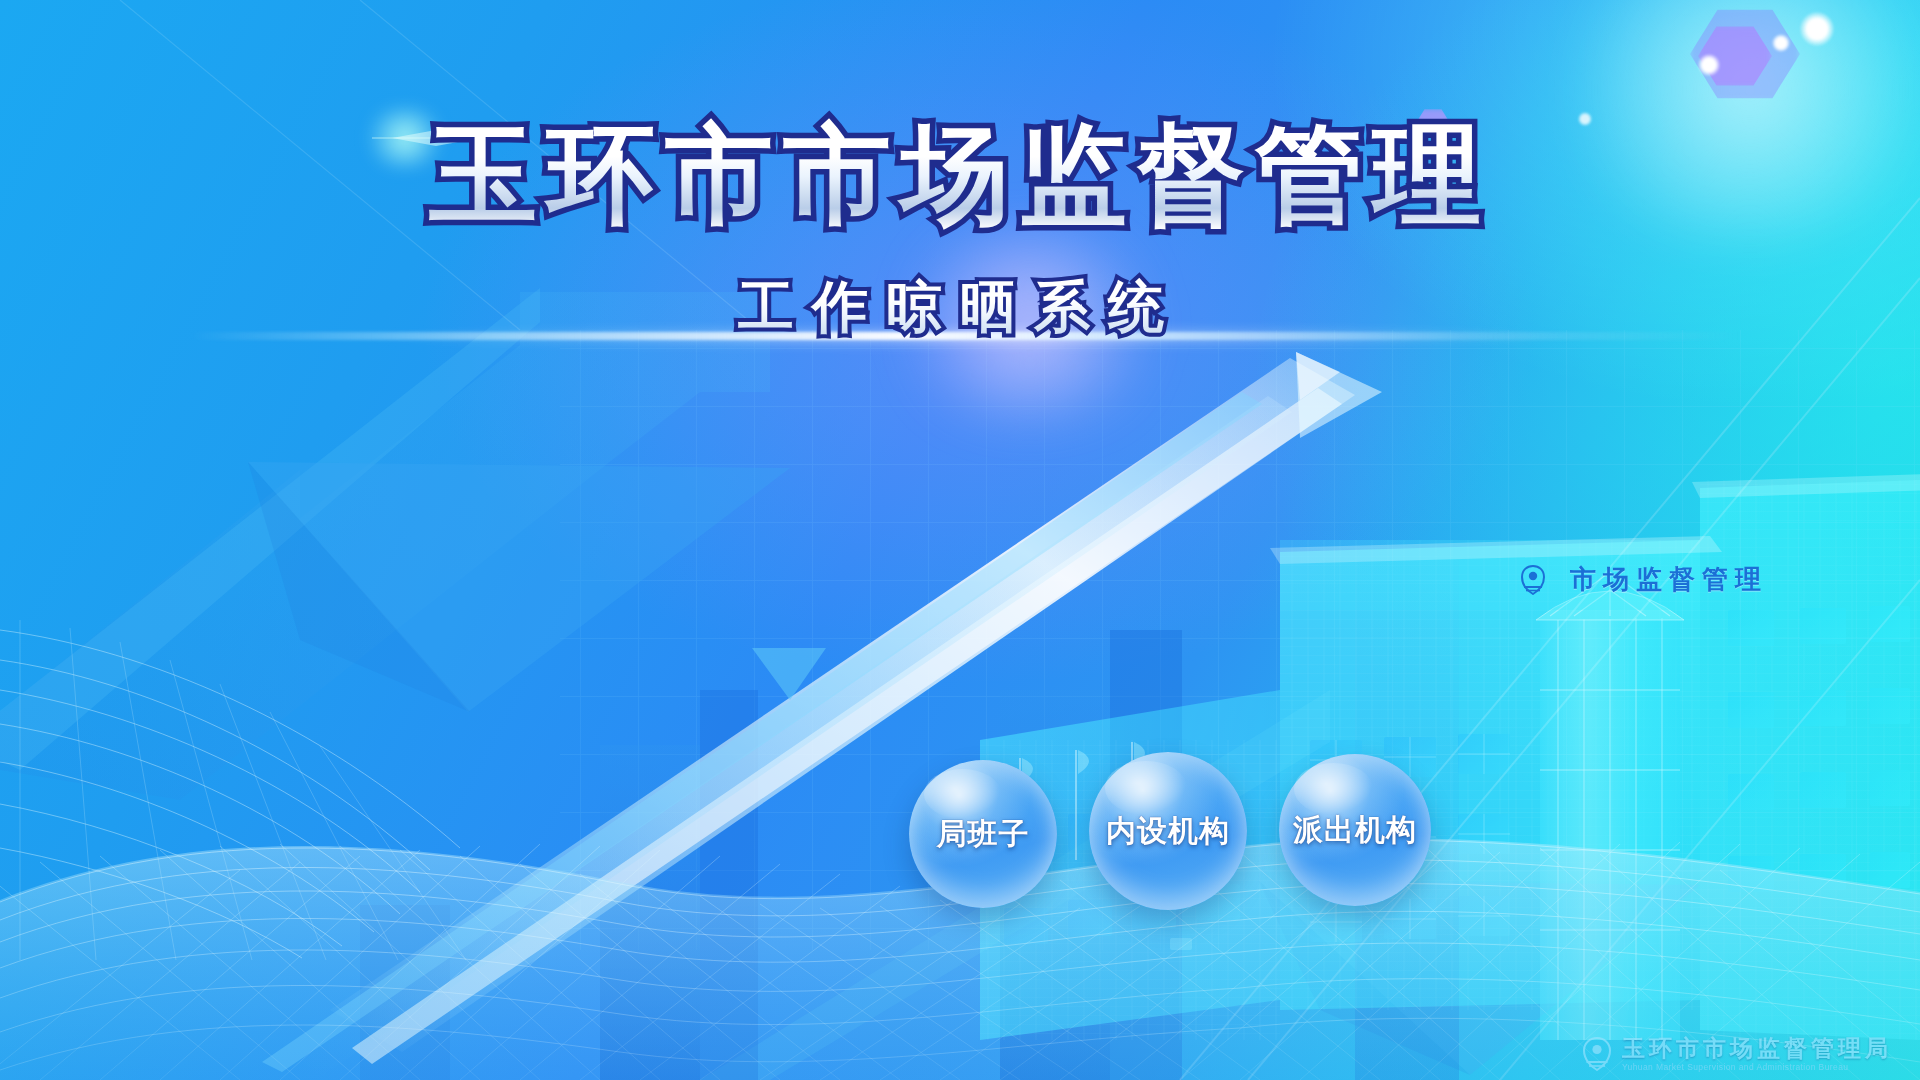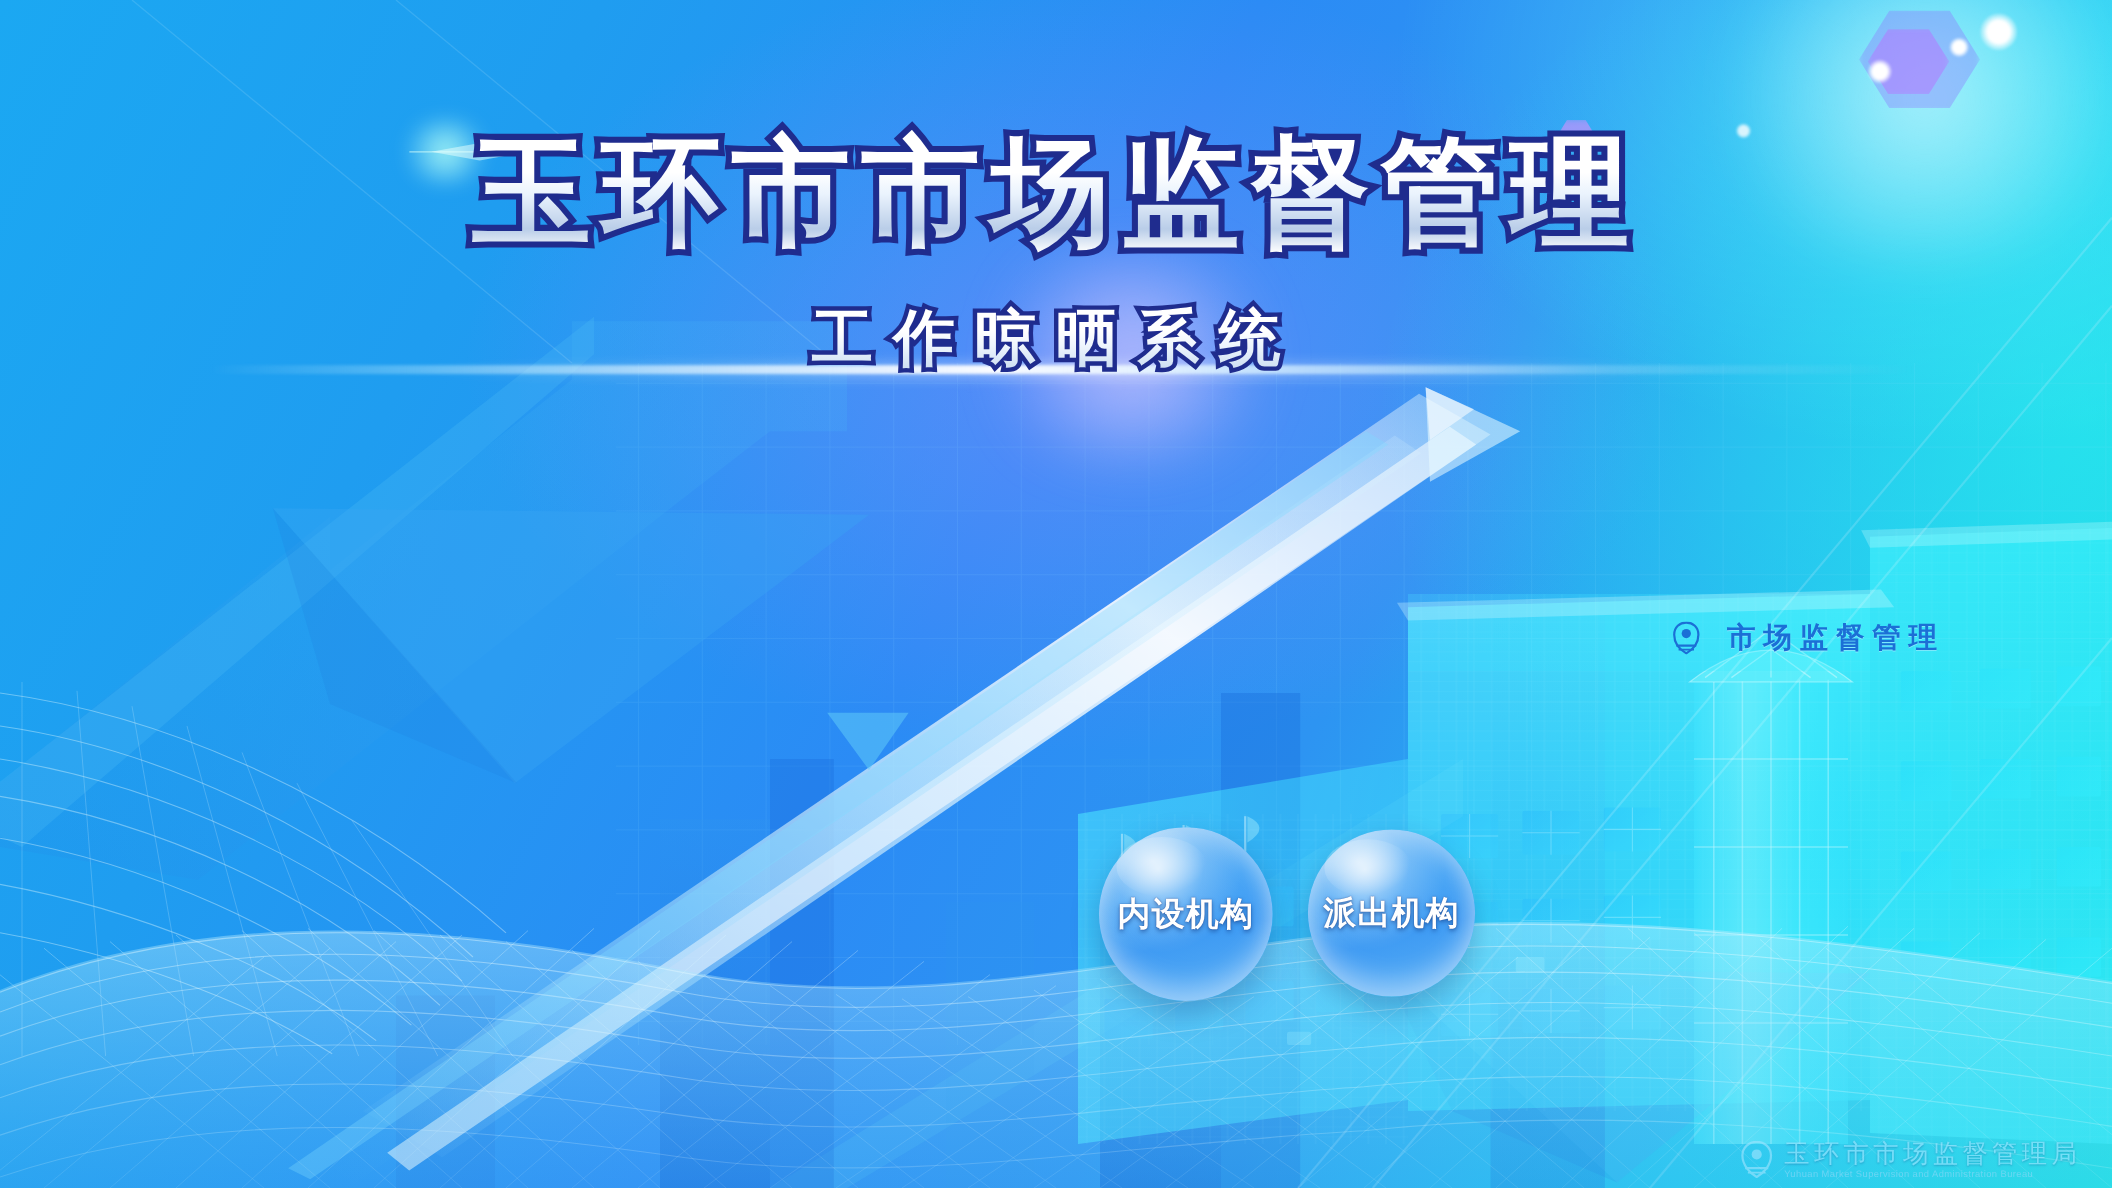--- a/index.html
+++ b/index.html
@@ -138,21 +138,21 @@
     position:absolute; right:28px; bottom:8px;
     display:flex; align-items:center; gap:10px;
     opacity:.62; z-index:25;
   }
   .wm-emblem {
     width:30px; height:34px;
     position:relative; flex:0 0 auto;
   }
   .wm-text { display:flex; flex-direction:column; }
   .wm-cn {
-    font-size:23px; font-weight:400; letter-spacing:4px;
+    font-size:23px; font-weight:700; letter-spacing:4px;
     color:#9fe4ff; text-shadow:0 1px 2px rgba(10,50,120,.5);
     line-height:1.05;
   }
   .wm-en {
     font-size:8.5px; letter-spacing:.4px; color:#8fd8f8;
     margin-top:2px;
   }
 
   
   .bsign {
@@ -526,20 +526,23 @@
   <div class="streak2"></div>
   <div class="streak"></div>
 
   <div class="main-title-stroke">玉环市市场监督管理</div>
   <div class="main-title-fill">玉环市市场监督管理</div>
 
   <div class="sub-title-stroke">工作晾晒系统</div>
   <div class="sub-title-fill">工作晾晒系统</div>
 
   <div class="nav-row">
+    <div class="nav-circle c1">
+      <span class="nav-label">局班子</span>
+    </div>
     <div class="nav-circle c2">
       <span class="nav-label">内设机构</span>
     </div>
     <div class="nav-circle c3">
       <span class="nav-label">派出机构</span>
     </div>
   </div>
 
   <div class="watermark">
     <div class="wm-emblem">

